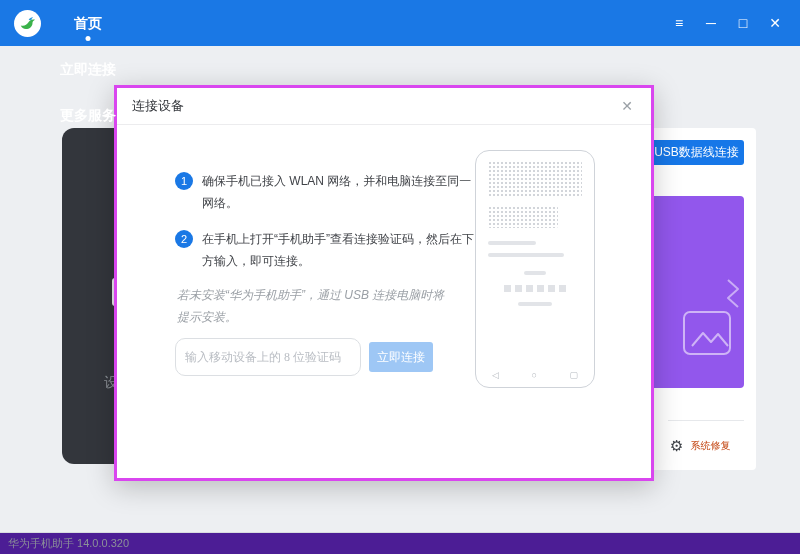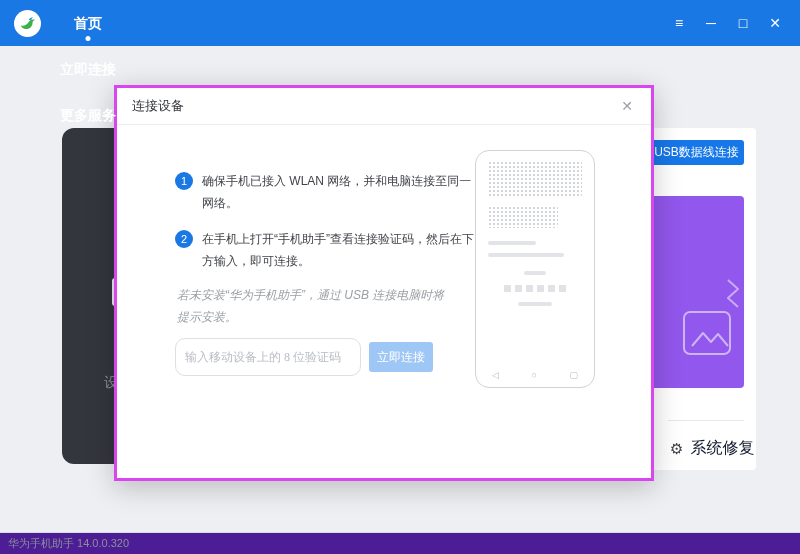--- a/index.html
+++ b/index.html
@@ -40,21 +40,21 @@
     background:#1677e8;color:#fff;font-size:12px;border:none;border-radius:3px;
     display:flex;align-items:center;justify-content:center;white-space:nowrap;
     z-index:3;cursor:pointer;}
   .promo-card{position:absolute;left:600px;top:150px;width:144px;height:192px;
     background:#9257ec;border-radius:4px;z-index:2;cursor:pointer;overflow:hidden;}
   .panel-divider{position:absolute;left:668px;top:374px;width:76px;height:1px;
     background:#e6e8eb;z-index:3;}
   .repair{position:absolute;left:670px;top:392px;display:flex;align-items:center;
     gap:7px;z-index:3;cursor:pointer;}
   .repair .gear{font-size:15px;color:#3c4046;line-height:1;}
-  .repair .repair-label{font-size:16px;color:#0f172a;}
+  .repair .repair-label{font-size:10px;color:#c2410c;}
   
   .dialog{position:absolute;left:114px;top:39px;width:540px;height:396px;
     background:#fff;border:3px solid #d946ef;box-sizing:border-box;
     box-shadow:0 6px 26px rgba(0,0,0,.22);z-index:10;}
   .dialog-header{height:36px;border-bottom:1px solid #ececee;display:flex;
     align-items:center;padding:0 15px;}
   .dialog-title{font-size:13px;color:#33363b;}
   .dialog-close{margin-left:auto;color:#9aa0a6;font-size:14px;cursor:pointer;
     width:18px;height:18px;display:flex;align-items:center;justify-content:center;}
   .step{position:absolute;left:58px;display:flex;align-items:flex-start;}

